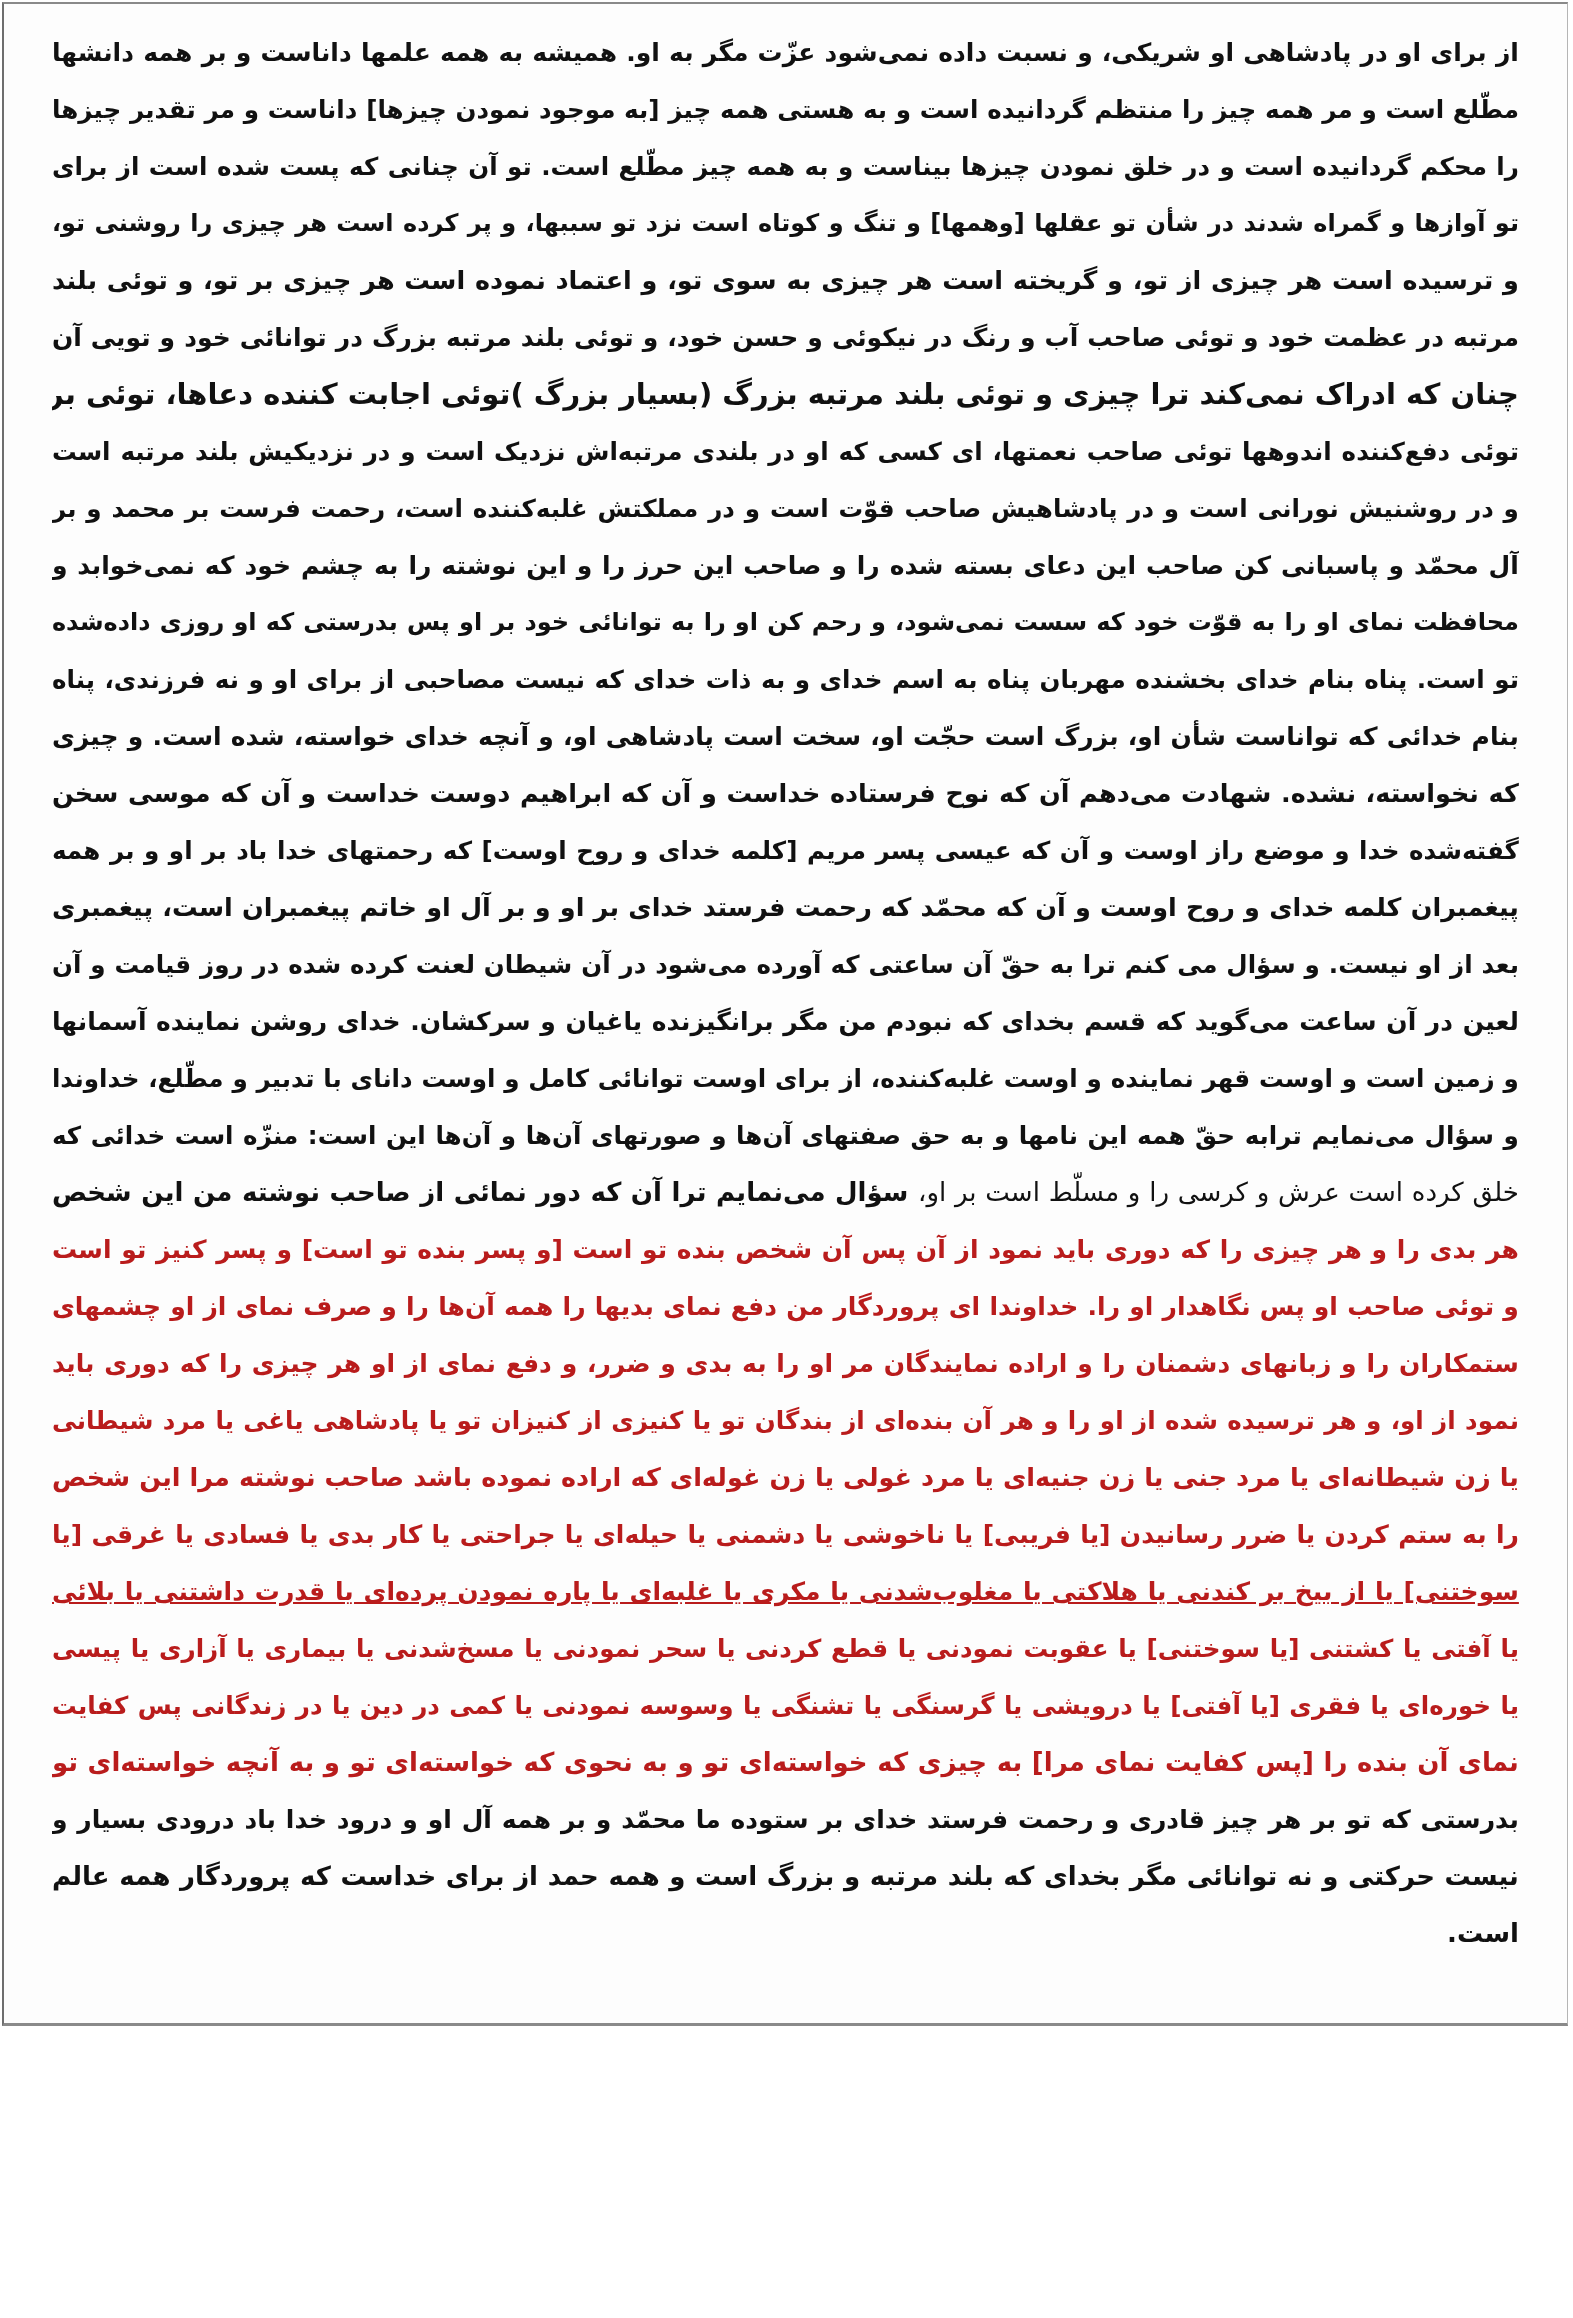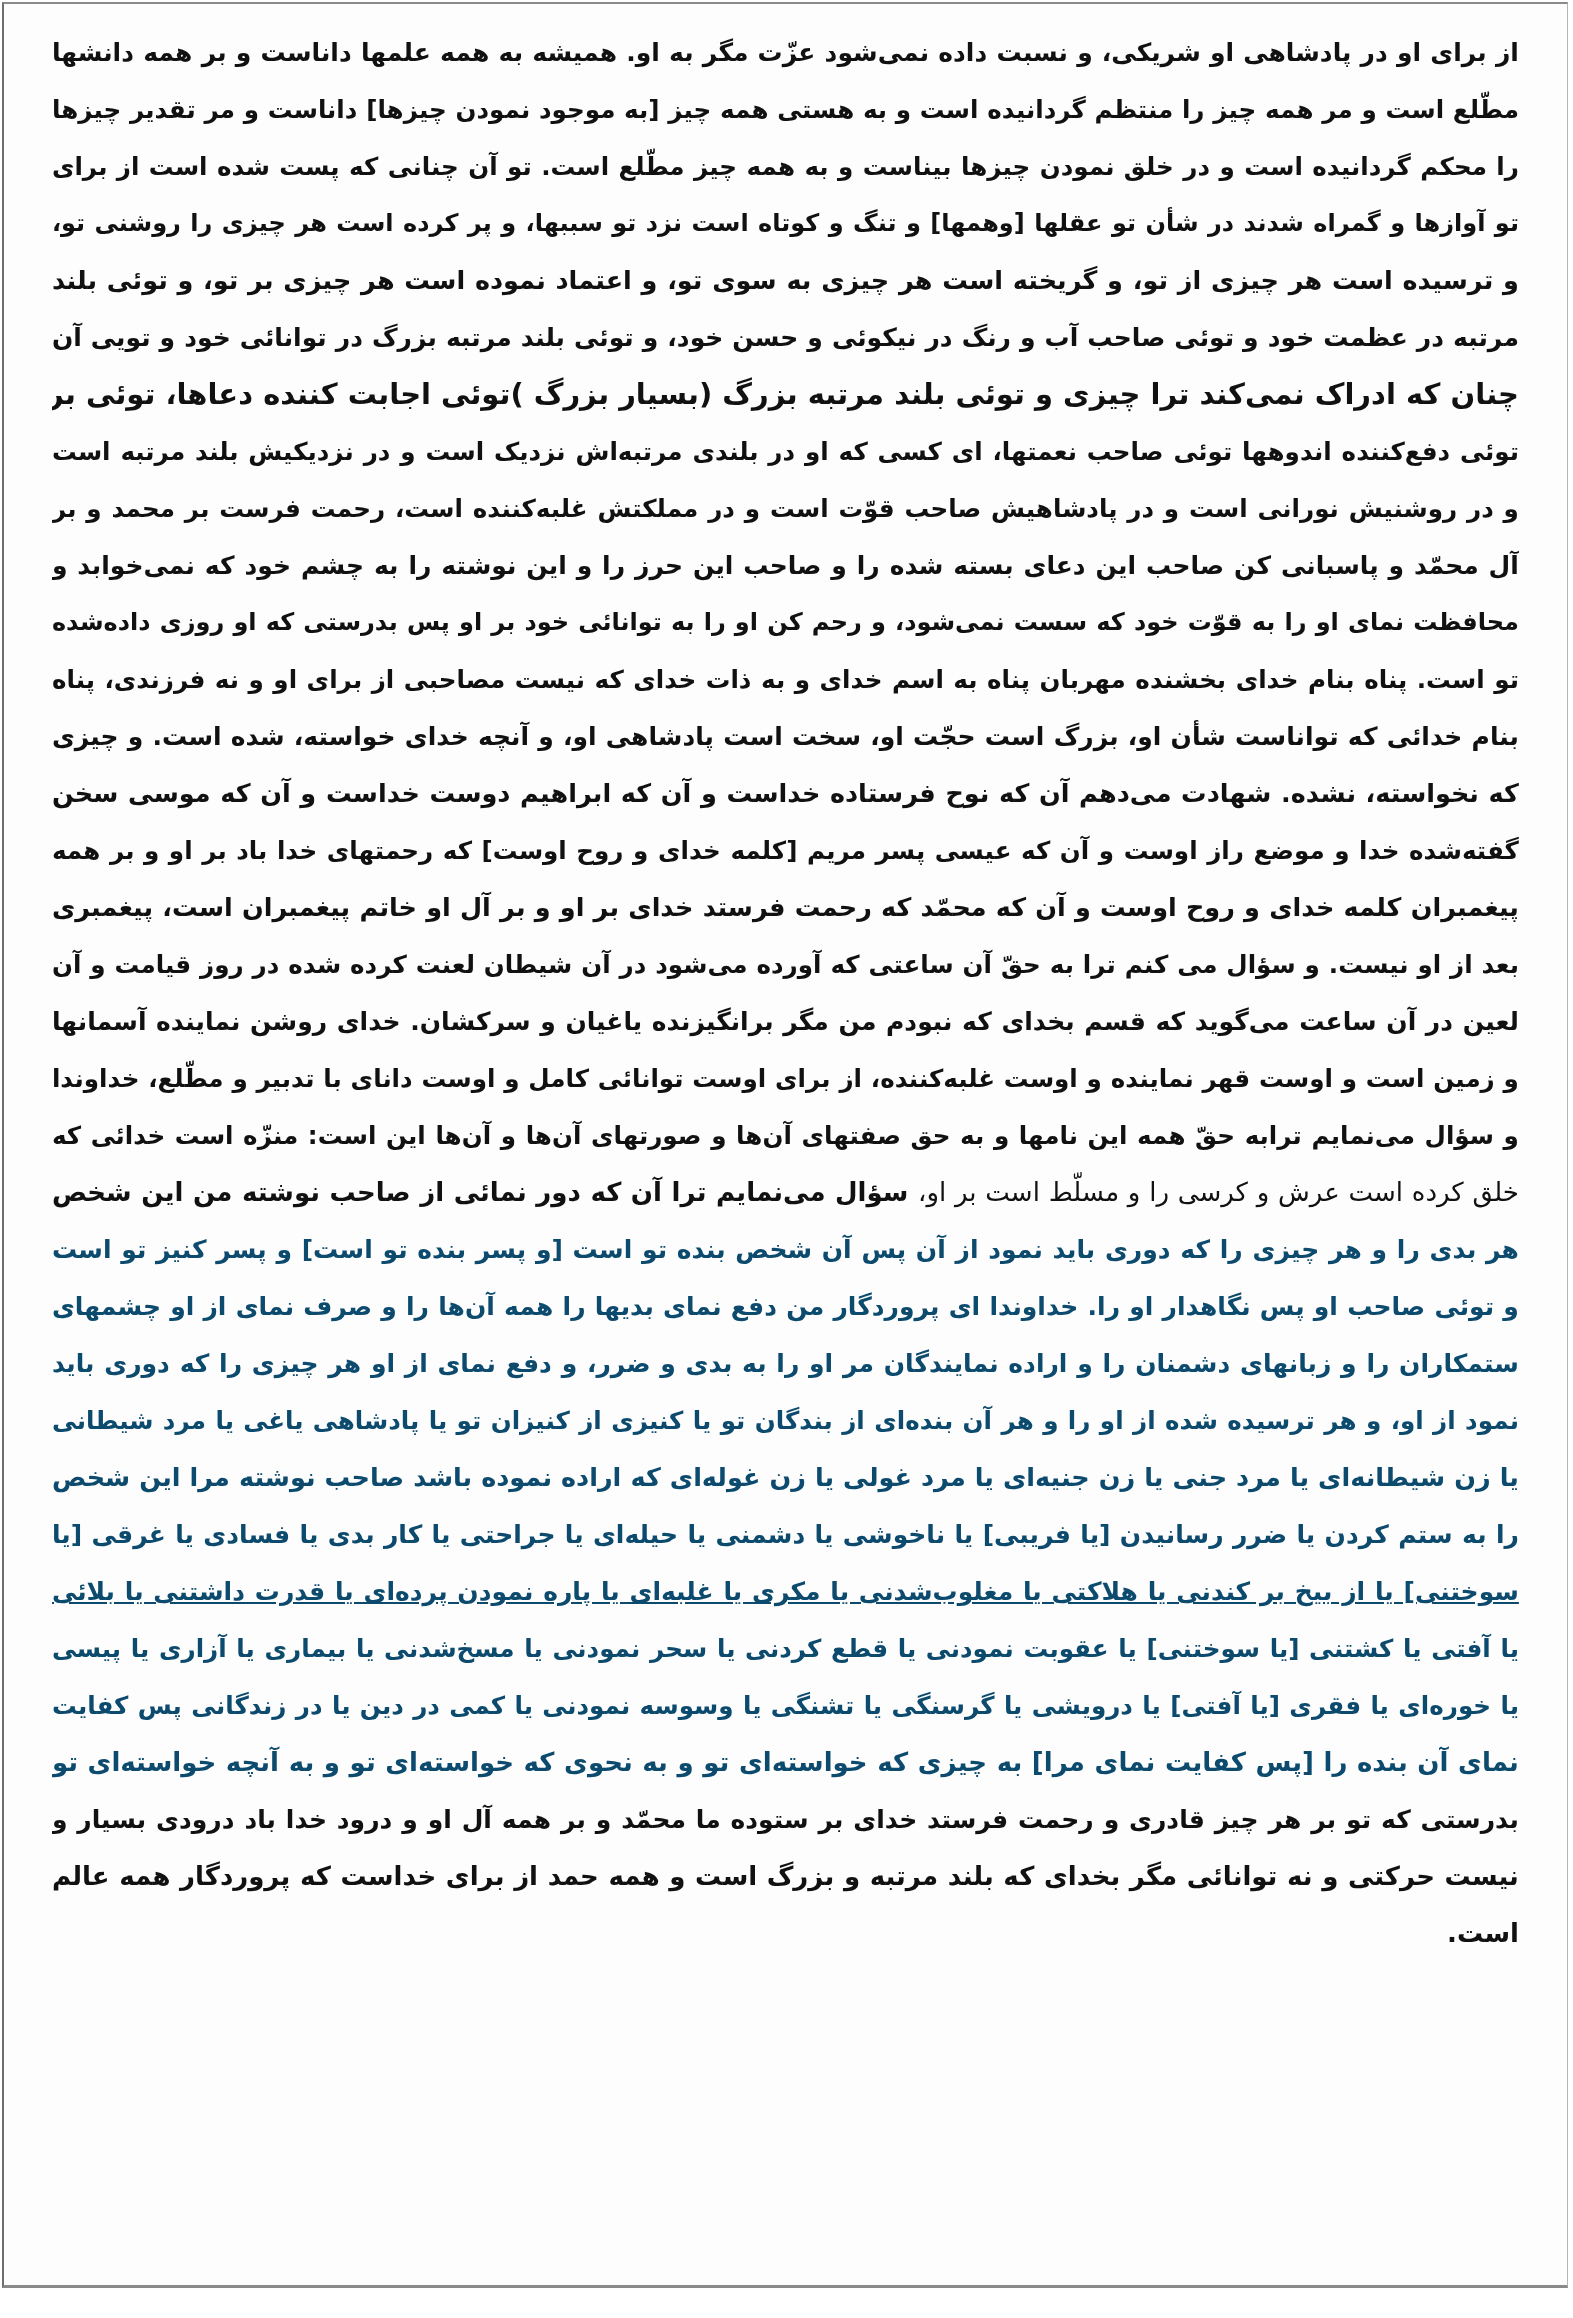--- a/index.html
+++ b/index.html
@@ -1,37 +1,37 @@
 <!DOCTYPE html>
 <html style="font-size:15px"><head>
 <meta charset="utf-8">
 <style>
   html, body { margin: 0; padding: 0; background: #ffffff; }
   body { width: 1573px; height: 2319px; overflow: hidden; position: relative; }
   .page {
-    position: absolute; left: 1.9px; top: 1.9px; width: 1566px; height: 2286px;
+    position: absolute; left: 1.9px; top: 1.9px; width: 1566px; height: 2024px;
     border-top: 2.8px solid #8a8a8a; border-left: 2.8px solid #6e6e6e;
     border-right: 1.9px solid #b5b5b5; border-bottom: 3.7px solid #8a8a8a;
     background: #fdfdfd; box-sizing: border-box;
   }
   .text-block {
     position: absolute; left: 48px; right: 48px; top: 20.4px;
     direction: rtl; unicode-bidi: embed;
     font-family: "DejaVu Sans", sans-serif;
     font-size: 26px; line-height: 57px; color: #111111;
     font-weight: bold; letter-spacing: -0.4px;
   }
   .line {
     display: block; height: 57px; white-space: nowrap;
     text-align: justify; text-align-last: justify;
     overflow: hidden;
   }
   .line.last { text-align-last: right; }
   .line .regular { font-weight: normal; }
-  .line.bold { font-weight: bold; color: #0c4a6e; }
+  .line.bold { font-weight: bold; color: #b91c1c; }
 </style>
 </head>
 <body>
 
 <div class="page">
   <div class="text-block">
     <span class="line" style="font-size: 25px;">از برای او در پادشاهی او شریکی، و نسبت داده نمی‌شود عزّت مگر به او. همیشه به همه علمها داناست و بر همه دانشها</span>
     <span class="line" style="font-size: 24.6px;">مطّلع است و مر همه چیز را منتظم گردانیده است و به هستی همه چیز [به موجود نمودن چیزها] داناست و مر تقدیر چیزها</span>
     <span class="line" style="font-size: 24.6px;">را محکم گردانیده است و در خلق نمودن چیزها بیناست و به همه چیز مطّلع است. تو آن چنانی که پست شده است از برای</span>
     <span class="line" style="font-size: 24px;">تو آوازها و گمراه شدند در شأن تو عقلها [وهمها] و تنگ و کوتاه است نزد تو سببها، و پر کرده است هر چیزی را روشنی تو،</span>

